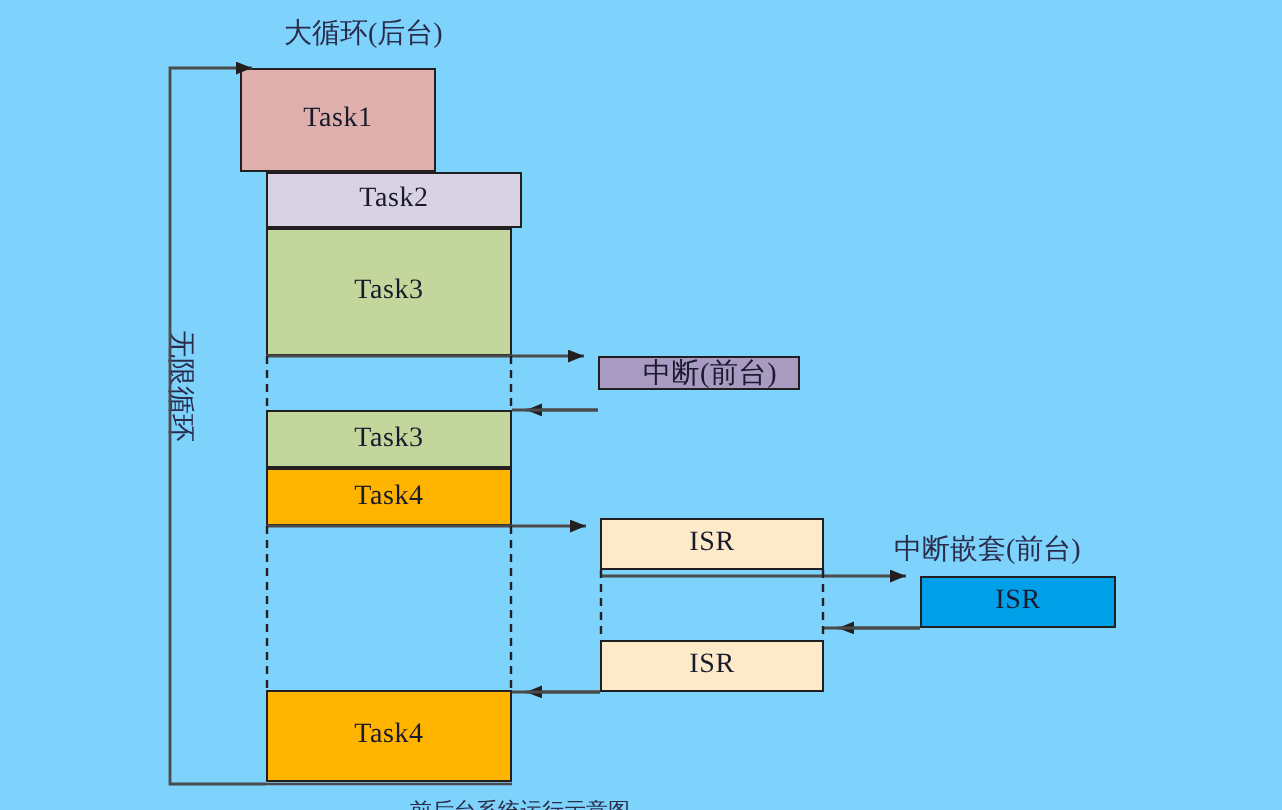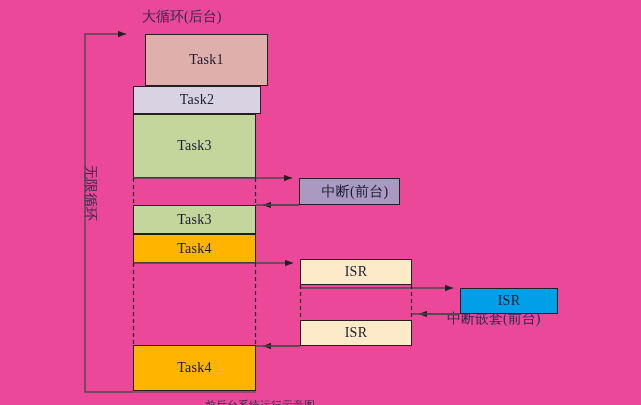--- a/index.html
+++ b/index.html
@@ -7,21 +7,21 @@
     padding: 0;
     background: #ffffff;
   }
   body {
     font-family: "Liberation Serif", "DejaVu Serif", serif;
   }
   #canvas {
     position: relative;
     width: 641px;
     height: 405px;
-    background: #ec4899;
+    background: #7dd3fc;
     overflow: hidden;
   }
   .box {
     position: absolute;
     box-sizing: border-box;
     border: 1px solid #231f20;
     display: flex;
     align-items: center;
     justify-content: center;
     color: #1a1a2e;
@@ -63,35 +63,35 @@
 </style>
 </head>
 <body>
 
 <div id="canvas">
 
   <div class="label" style="left:142px; top:8px;">大循环(后台)</div>
 
   <div class="vlabel" style="left:99px; top:165px;">无限循环</div>
 
-  <div class="label" style="left:447px; top:266px;margin-top:44px;">中断嵌套(前台)</div>
+  <div class="label" style="left:447px; top:266px;">中断嵌套(前台)</div>
 
-  <div class="box" style="left:145px; top:34px; width:123px; height:52px; background:#dfb0ab;">Task1</div>
+  <div class="box" style="left:120px; top:34px; width:98px; height:52px; background:#dfb0ab;">Task1</div>
 
   <div class="box" style="left:133px; top:86px; width:128px; height:28px; background:#d9d2e3;">Task2</div>
 
   <div class="box" style="left:133px; top:114px; width:123px; height:64px; background:#c3d69b;">Task3</div>
 
   <div class="box" style="left:133px; top:205px; width:123px; height:29px; background:#c3d69b;">Task3</div>
 
   <div class="box" style="left:133px; top:234px; width:123px; height:29px; background:#ffb400;">Task4</div>
 
   <div class="box" style="left:133px; top:345px; width:123px; height:46px; background:#ffb400;">Task4</div>
 
-  <div class="box" style="left:299px; top:178px; width:101px; height:27px; background:#a99ac1;padding-left:11px;">中断(前台)</div>
+  <div class="box" style="left:299px; top:178px; width:101px; height:17px; background:#a99ac1;padding-left:11px;">中断(前台)</div>
 
   <div class="box" style="left:300px; top:259px; width:112px; height:26px; background:#fdeac8;">ISR</div>
 
   <div class="box" style="left:300px; top:320px; width:112px; height:26px; background:#fdeac8;">ISR</div>
 
   <div class="box" style="left:460px; top:288px; width:98px; height:26px; background:#00a0e9;">ISR</div>
 
   <svg class="overlay" viewBox="0 0 641 405">
     <defs>
       <marker id="arrowR" markerWidth="9" markerHeight="9" refX="8" refY="3.2" orient="auto" markerUnits="userSpaceOnUse">

